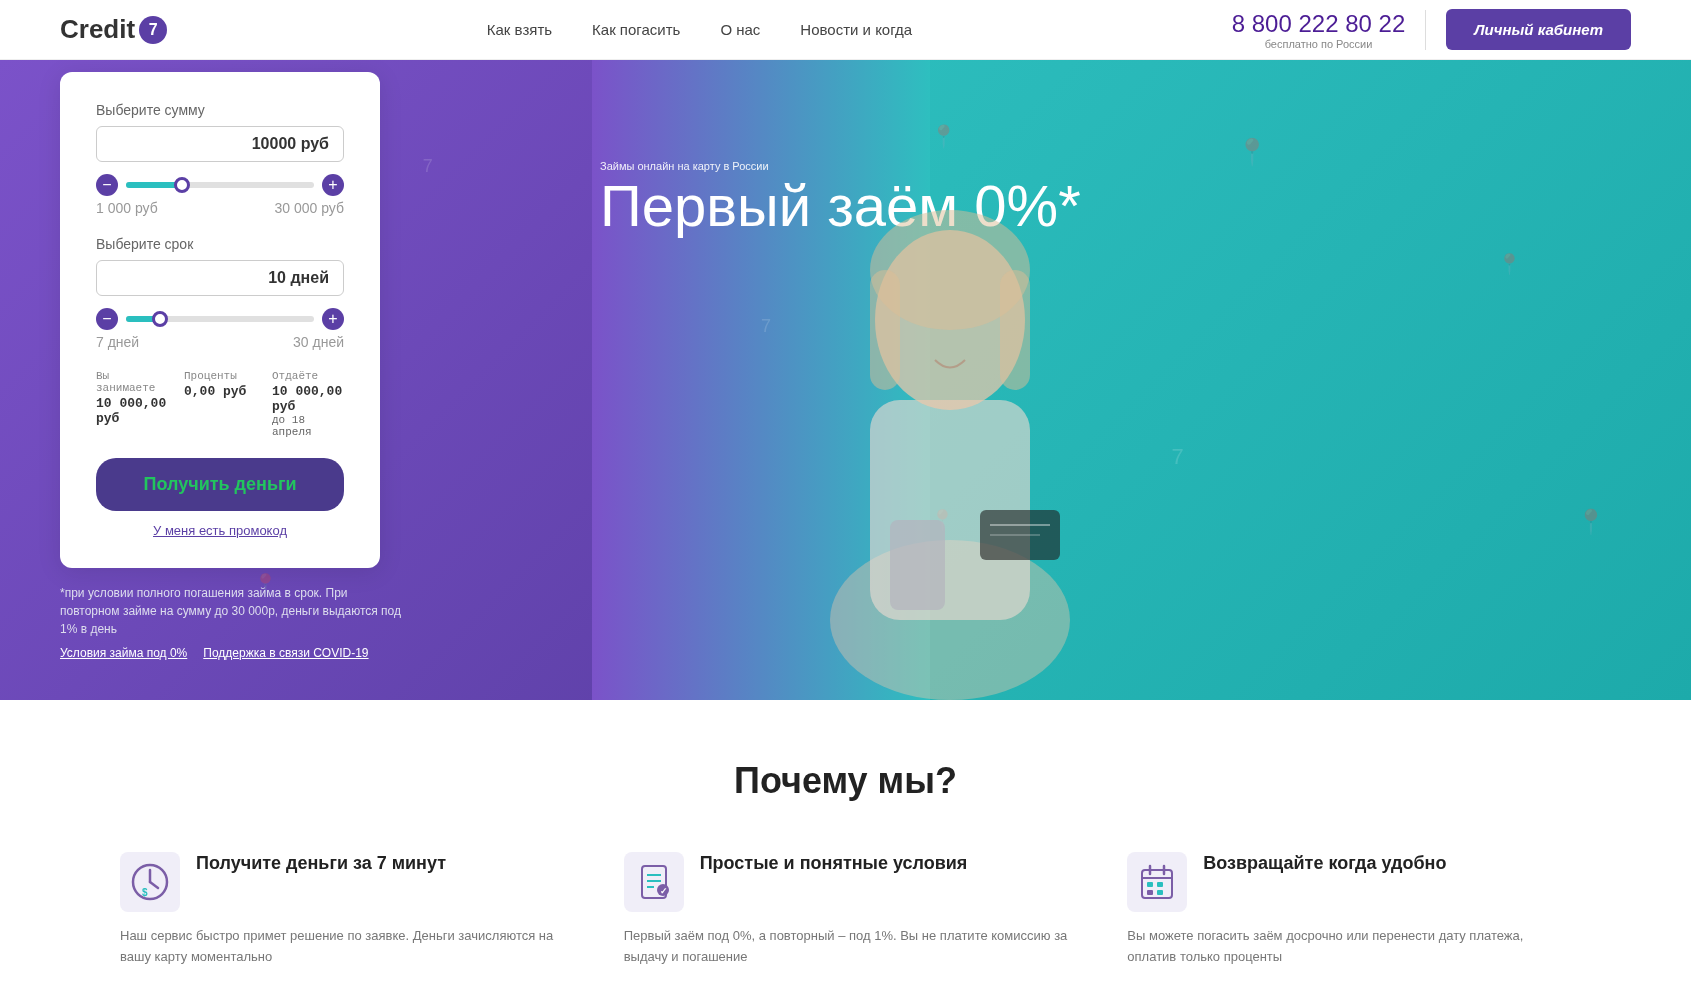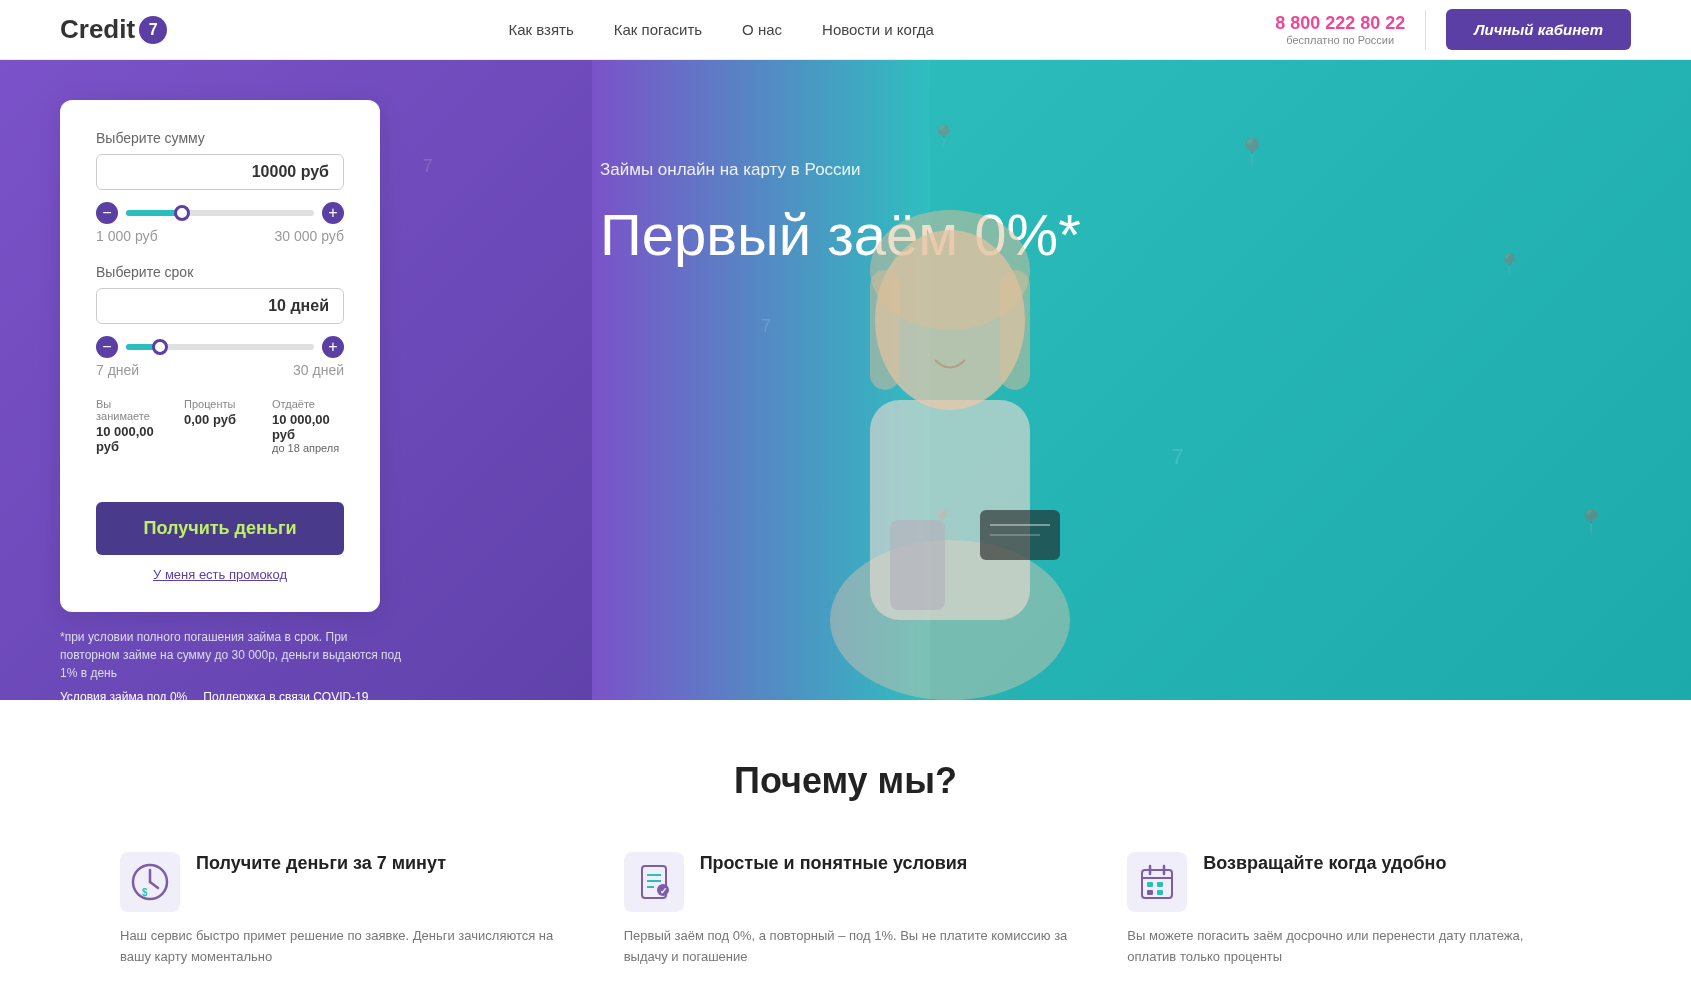--- a/index.html
+++ b/index.html
@@ -47,23 +47,23 @@
     }
     .header-right {
       display: flex;
       align-items: center;
       gap: 20px;
     }
     .phone-block {
       text-align: center;
     }
     .phone-number {
-      font-size: 18px;
-      font-weight: 700;
-      color: #ec4899;
+      font-size: 24px;
+      font-weight: 400;
+      color: #4c1d95;
     }
     .phone-sub {
       font-size: 11px;
       color: #888;
     }
     .header-divider {
       width: 1px;
       height: 40px;
       background: #ddd;
     }
@@ -103,21 +103,21 @@
       font-size: 36px;
     }
 
     
     .hero-left {
       position: relative;
       z-index: 2;
       padding: 40px 60px;
       display: flex;
       flex-direction: column;
-      justify-content: space-between;
+      justify-content: flex-end;
       width: 560px;
       flex-shrink: 0;
     }
 
     
     .calc-card {
       background: #fff;
       border-radius: 12px;
       padding: 30px 36px;
       width: 320px;
@@ -193,20 +193,21 @@
       font-size: 14px;
       color: #999;
       margin-bottom: 20px;
     }
 
     .calc-summary {
       display: flex;
       gap: 16px;
       margin-bottom: 20px;
       margin-top: 6px;
+      font-family: Liberation Mono, monospace;
     }
     .calc-summary-item { flex: 1; }
     .calc-summary-label {
       font-size: 11px;
       color: #888;
       margin-bottom: 2px;
     }
     .calc-summary-value {
       font-size: 13px;
       font-weight: 600;
@@ -215,29 +216,28 @@
     .calc-summary-value span {
       font-size: 11px;
       font-weight: 400;
       color: #666;
       display: block;
     }
 
     .btn-get-money {
       width: 100%;
       background: #4a3a8c;
-      color: #bef264;
+      color: #22c55e;
       border: none;
-      border-radius: 6px;
+      border-radius: 20px;
       padding: 16px;
       font-size: 18px;
       font-weight: 700;
       cursor: pointer;
       margin-bottom: 12px;
-      margin-top: 28px;
     }
     .promo-link {
       text-align: center;
       font-size: 13px;
       color: #5b3fa5;
       text-decoration: underline;
       cursor: pointer;
     }
 
     
@@ -270,22 +270,22 @@
       justify-content: flex-start;
       padding-left: 40px;
     }
     .hero-text-block {
       position: absolute;
       top: 100px;
       left: 40px;
     }
     .hero-subtitle {
       color: rgba(255,255,255,0.9);
-      font-size: 17px;
-      margin-bottom: 23px;
+      font-size: 11px;
+      margin-bottom: 2px;
     }
     .hero-title {
       color: #fff;
       font-size: 58px;
       font-weight: 400;
       line-height: 1.1;
     }
 
     
     .why-section {

